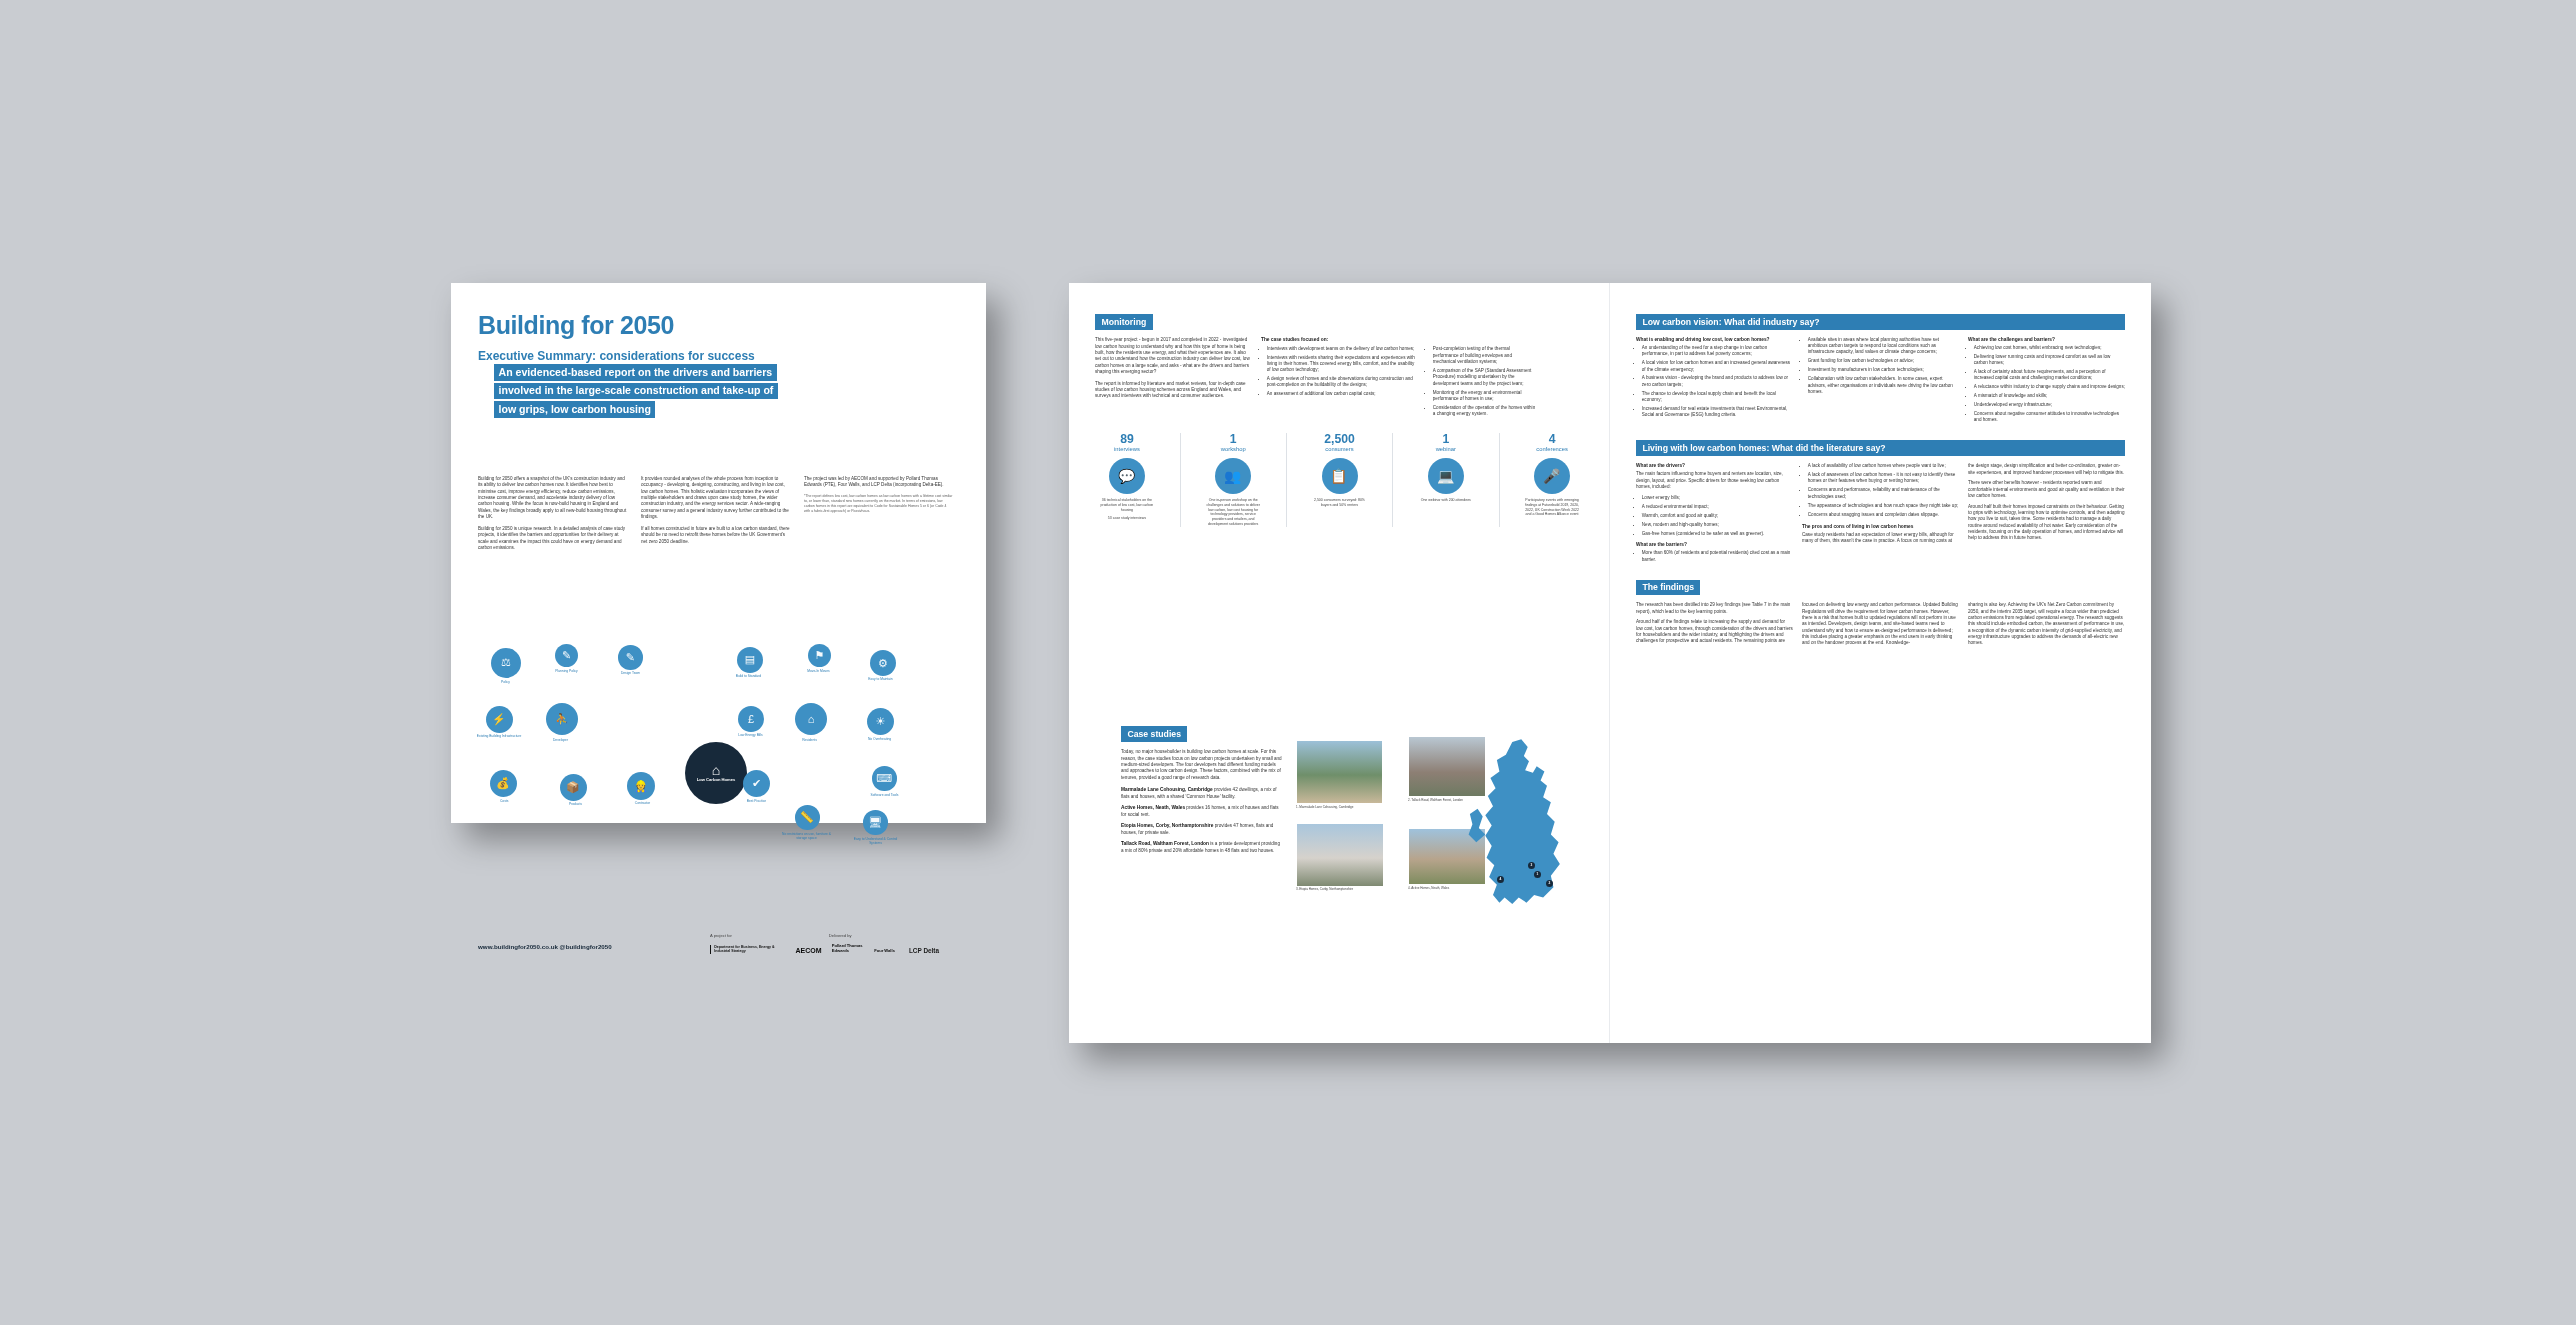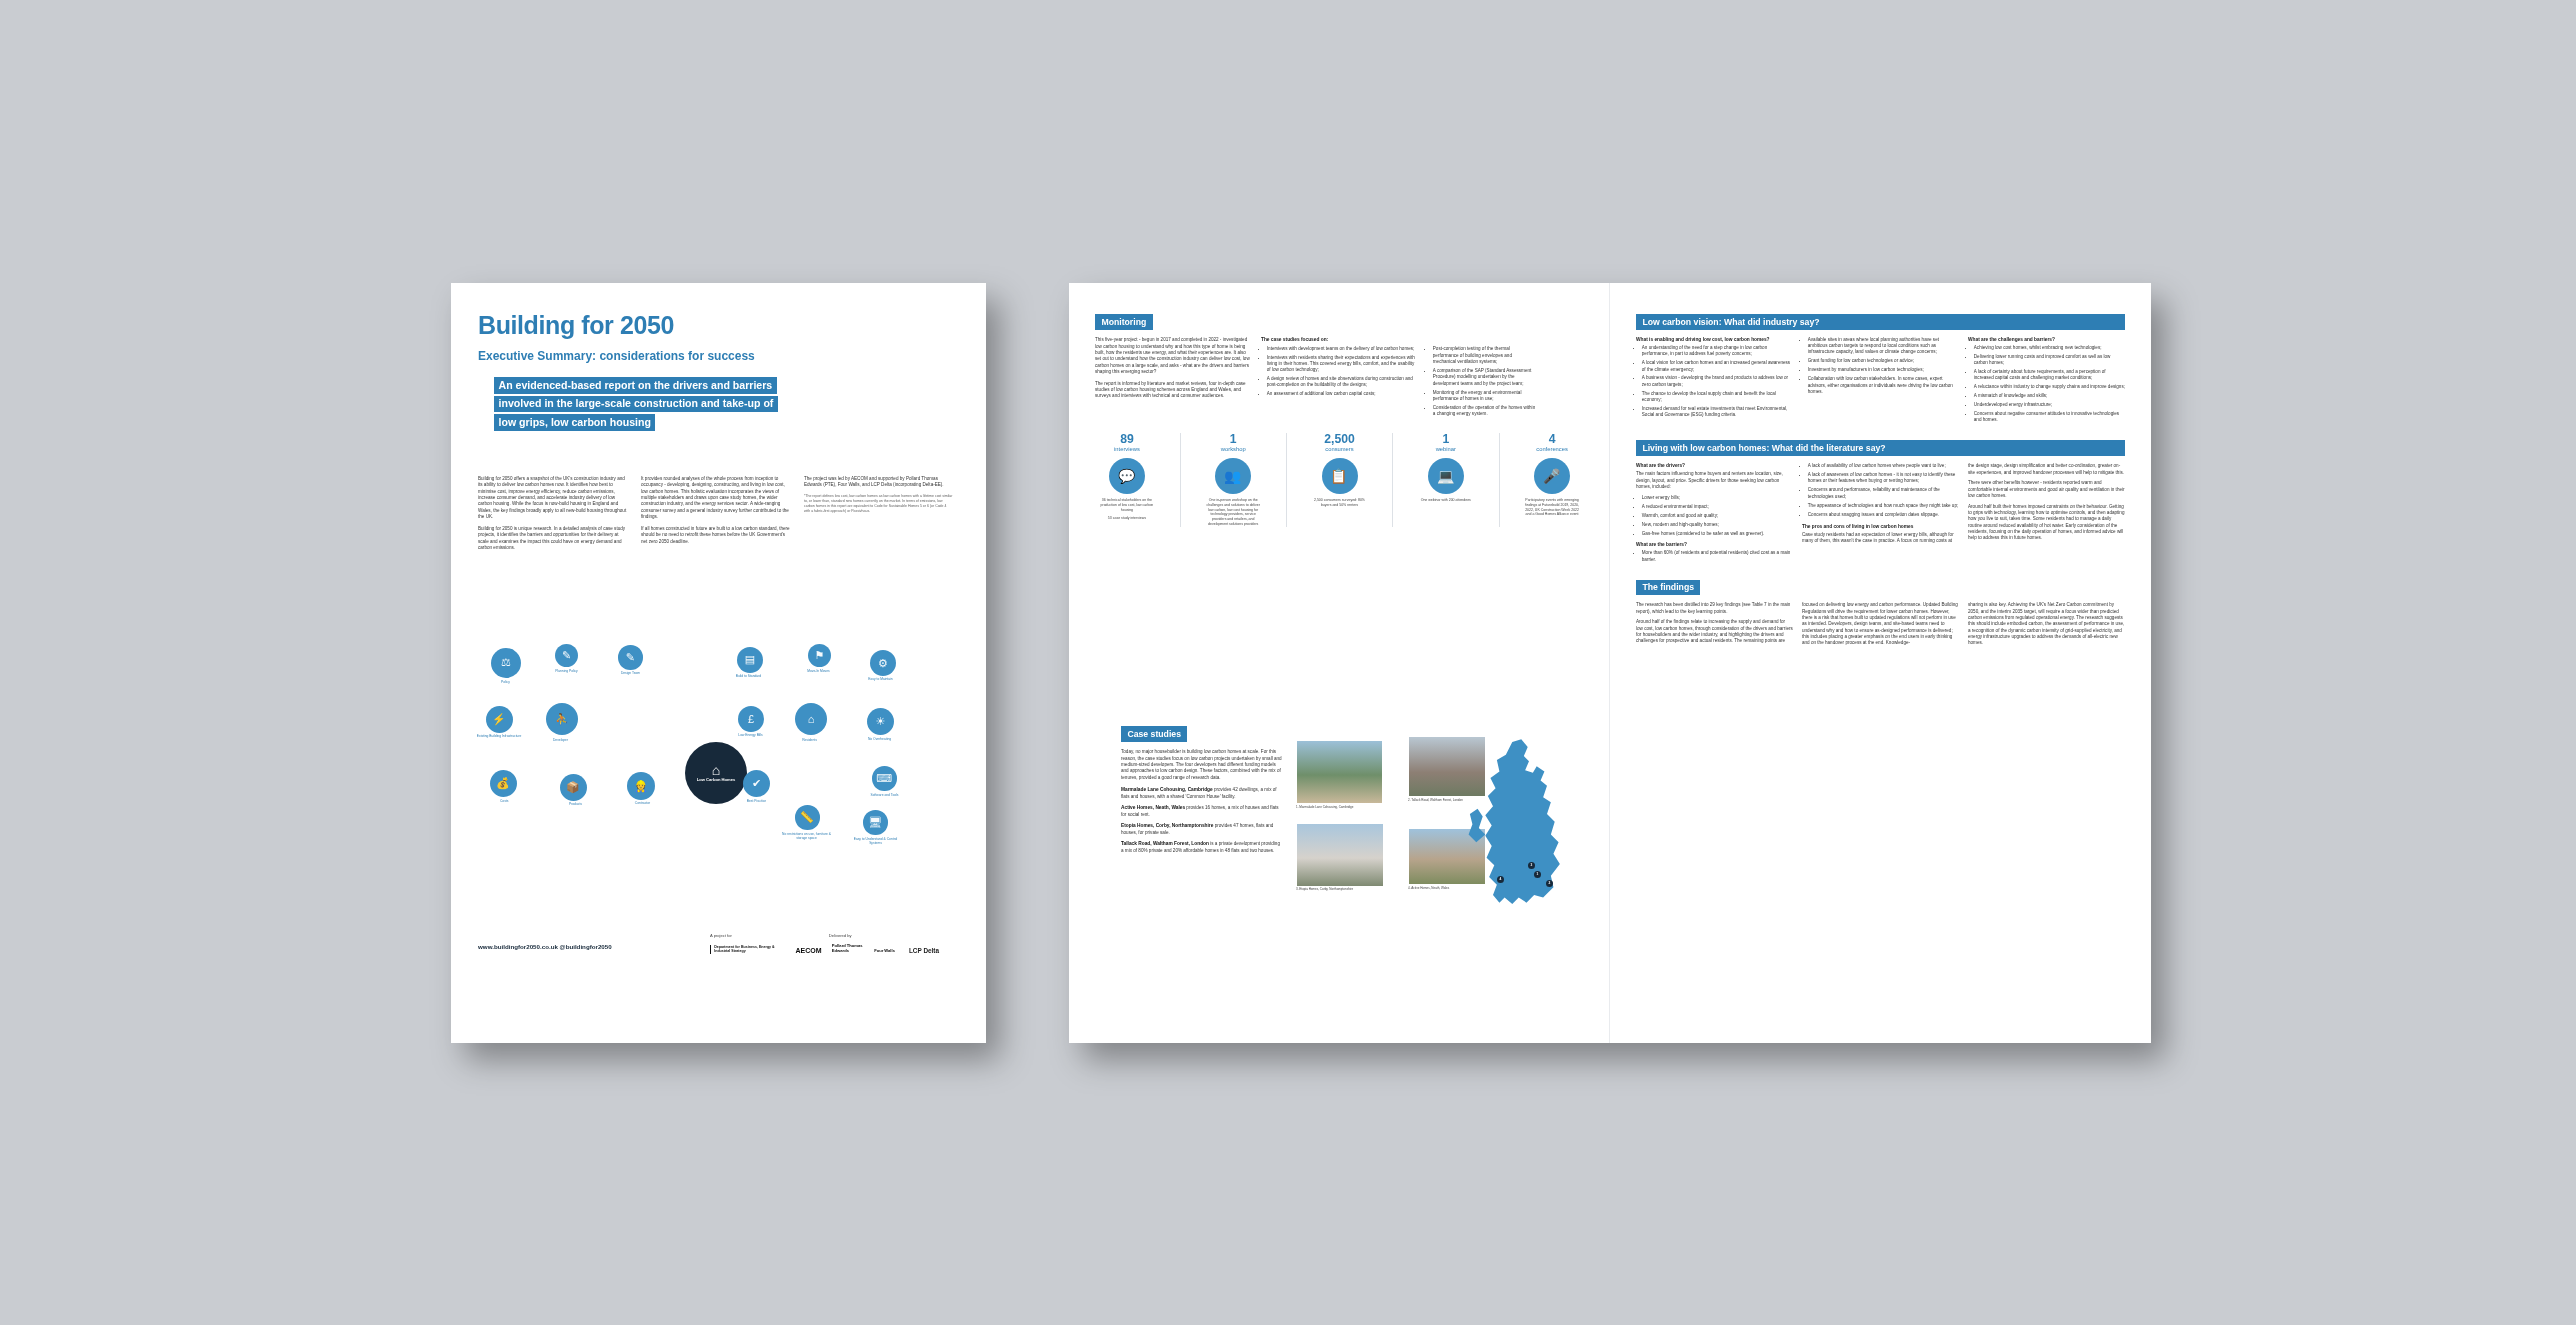--- a/index.html
+++ b/index.html
@@ -9,33 +9,33 @@
     font-family:"Liberation Sans", sans-serif;
     overflow:hidden;
   }
   .stage{position:relative;width:2576px;height:1325px;}
 
   
   .sheet{
     position:absolute;background:#ffffff;
     box-shadow:14px 16.7px 30px rgba(0,0,0,.35);
   }
-  #cover-sheet{left:451px;top:283px;width:535px;height:760px;}
+  #cover-sheet{left:451px;top:283px;width:535px;height:540px;}
   #spread-sheet{left:1069px;top:283px;width:1082px;height:760px;}
   .spread-gutter{
     position:absolute;left:540px;top:0;width:1.3px;height:760px;
     background:#e9ebee;
   }
   .tiny{font-size:4.6px;line-height:1.38;color:#333;}
 
   
   .cover-pad{position:absolute;left:27px;top:28px;width:480px;}
   #cover-title{font-size:25px;font-weight:bold;color:#2e7eb4;letter-spacing:-0.4px;}
   #cover-sub{font-size:12px;font-weight:bold;color:#2e7eb4;margin-top:9px;}
-  #cover-banner{margin-top:14px;padding-left:16px;}
+  #cover-banner{margin-top:1px;padding-left:16px;}
   #cover-banner div{
     display:inline-block;background:#2e7eb4;color:#fff;
     font-size:10.6px;font-weight:bold;padding:1.9px 4.5px 2.6px 4.5px;margin-bottom:1.9px;
     line-height:1.15;
   }
   .cover-cols{position:absolute;left:27px;top:193px;width:480px;display:flex;gap:14px;}
   .cover-cols .col{width:149px;}
   .cover-cols p{margin:0 0 5.8px 0;}
   .footnote{font-size:3.5px;line-height:1.35;color:#5d5d5d;margin-top:6.4px;}
 

